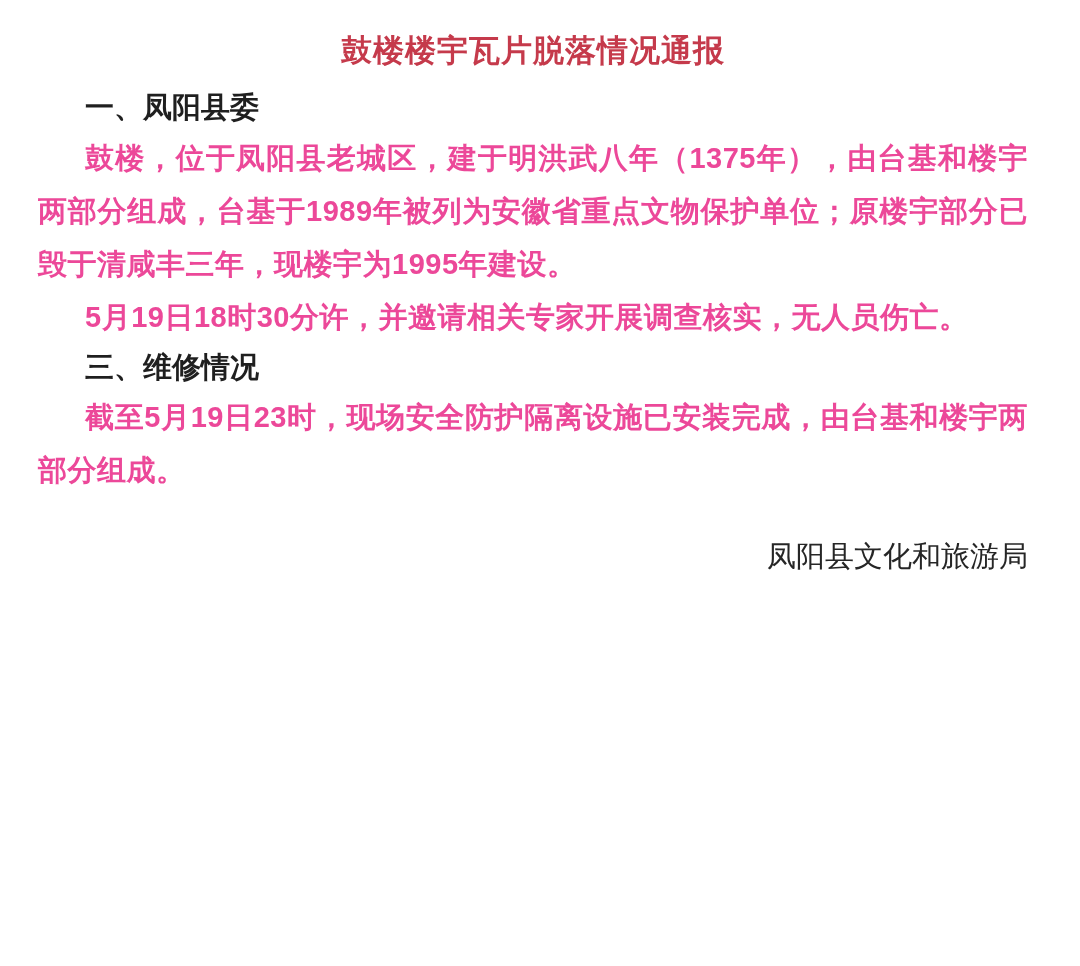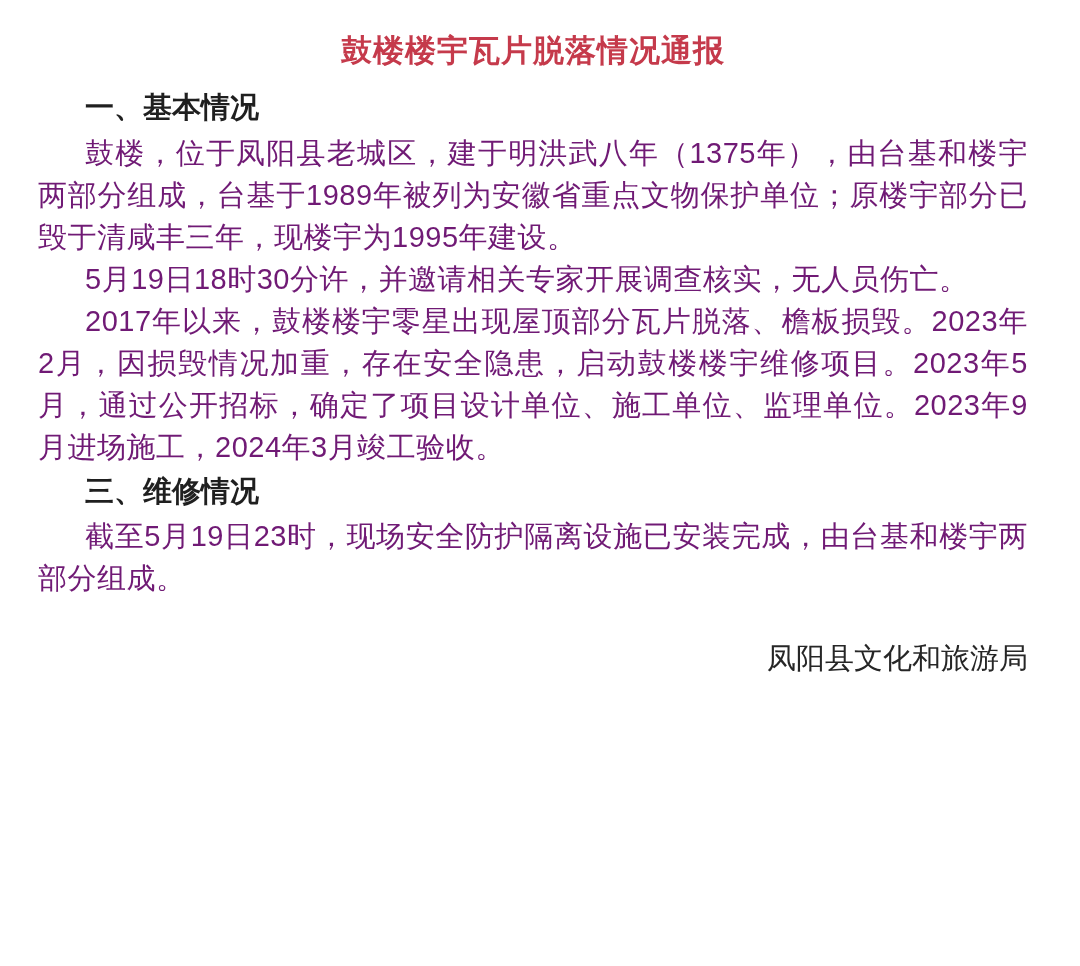--- a/index.html
+++ b/index.html
@@ -31,50 +31,49 @@
   .heading {
     font-size: 29px;
     font-weight: 700;
     line-height: 47.5px;
     padding-left: 47px;
     color: #1f1f1f;
   }
   .para {
     margin: 0;
     font-size: 29px;
-    font-weight: 400;
-    line-height: 42px;
+    font-weight: 700;
+    line-height: 53px;
     text-indent: 47px;
     text-align: justify;
-    color: #701a75;
+    color: #ec4899;
     letter-spacing: 0.5px;
   }
   .signature-block {
     margin-top: 36px;
     text-align: right;
     font-size: 29px;
     line-height: 47px;
     color: #262626;
   }
 </style>
 </head>
 <body>
 
 <div class="page">
 
   <div class="title" style="color: rgb(197, 58, 75);">鼓楼楼宇瓦片脱落情况通报</div>
 
-  <div class="heading">一、基本情况</div>
+  <div class="heading">一、凤阳县委</div>
 
   <p class="para">鼓楼，位于凤阳县老城区，建于明洪武八年（1375年），由台基和楼宇两部分组成，台基于1989年被列为安徽省重点文物保护单位；原楼宇部分已毁于清咸丰三年，现楼宇为1995年建设。</p>
 
   <p class="para">5月19日18时30分许，并邀请相关专家开展调查核实，无人员伤亡。</p>
 
 
-  <p class="para">2017年以来，鼓楼楼宇零星出现屋顶部分瓦片脱落、檐板损毁。2023年2月，因损毁情况加重，存在安全隐患，启动鼓楼楼宇维修项目。2023年5月，通过公开招标，确定了项目设计单位、施工单位、监理单位。2023年9月进场施工，2024年3月竣工验收。</p>
 
   <div class="heading">三、维修情况</div>
 
 
   <p class="para">截至5月19日23时，现场安全防护隔离设施已安装完成，由台基和楼宇两部分组成。</p>
 
   <div class="signature-block">
     <div>凤阳县文化和旅游局</div>
 
   </div>

